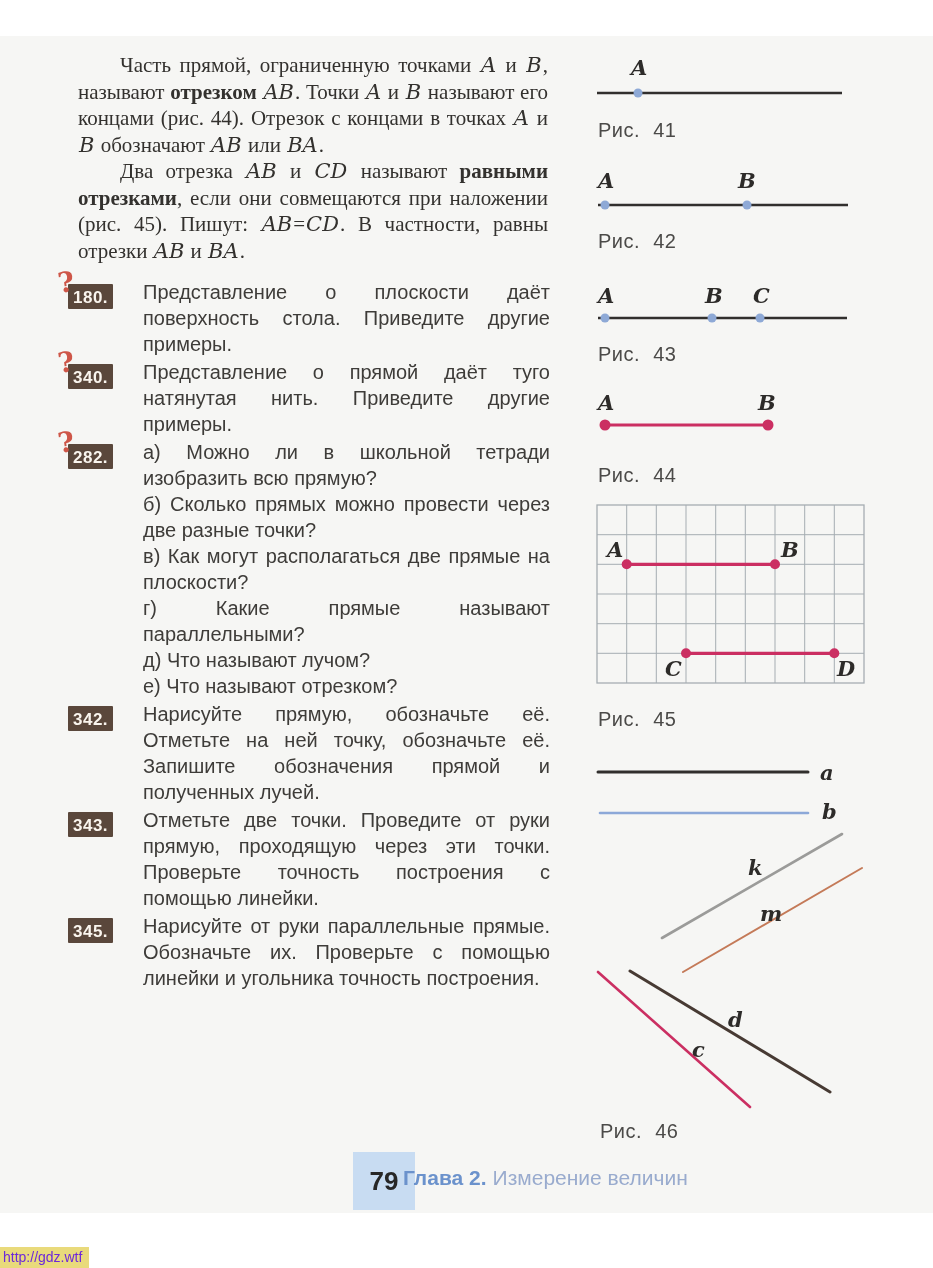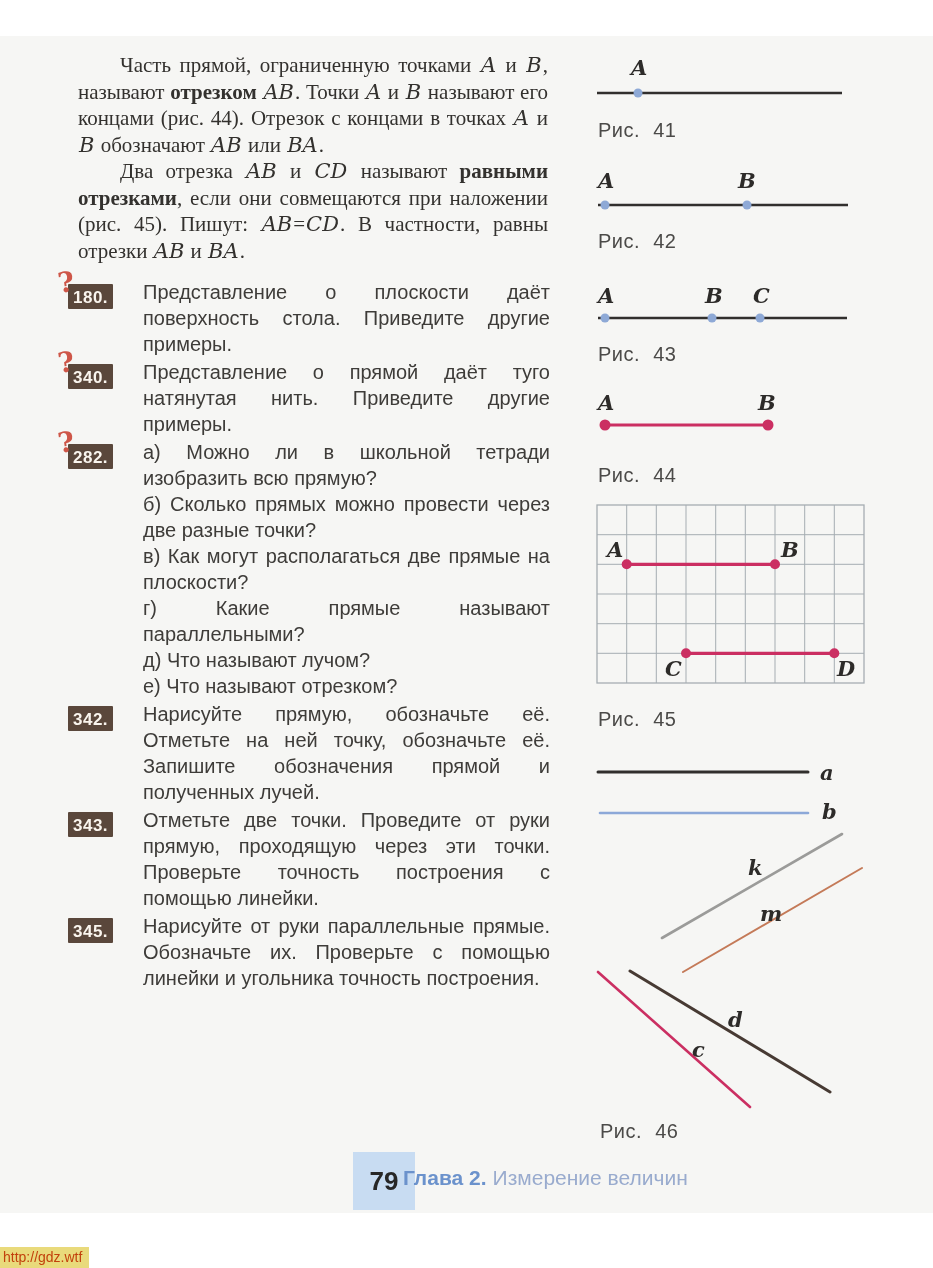--- a/index.html
+++ b/index.html
@@ -46,21 +46,21 @@
   .fill-blue{fill:var(--point_blue);} .fill-crimson{fill:var(--crimson);}
   
   .page-badge{position:absolute;left:313px;top:1152px;width:62px;height:58px;
     background:var(--footer_badge_bg);display:flex;align-items:center;
     justify-content:center;margin-left:40px;}
   .page-badge span{font:bold 26px "Liberation Sans",sans-serif;color:var(--footer_number);}
   .chapter{position:absolute;left:403px;top:1166px;font:bold 21px "Liberation Sans",sans-serif;}
   .chapter .pfx{color:var(--chapter_prefix);}
   .chapter .ttl{color:var(--chapter_title);font-weight:normal;margin-left:6px;}
   .watermark{position:absolute;left:0;top:1247px;background:var(--watermark_bg);
-    font:14px "Liberation Sans",sans-serif;color:#c2410c;padding:2px 7px 3px 3px;}
+    font:14px "Liberation Sans",sans-serif;color:#6d28d9;padding:2px 7px 3px 3px;}
 </style>
 </head>
 <body>
 
 <div class="page">
 
   <div class="left-col">
     <div class="intro">
       <p><span>Часть прямой, ограниченную точками </span><span class="rt-i">A</span><span> и </span><span class="rt-i">B</span><span>, называют </span><span class="rt-b">отрезком</span><span> </span><span class="rt-i">AB</span><span>. Точки </span><span class="rt-i">A</span><span> и </span><span class="rt-i">B</span><span> называют его концами (рис. 44). Отрезок с концами в точках </span><span class="rt-i">A</span><span> и </span><span class="rt-i">B</span><span> обозначают </span><span class="rt-i">AB</span><span> или </span><span class="rt-i">BA</span><span>.</span></p>
       <p><span>Два отрезка </span><span class="rt-i">AB</span><span> и </span><span class="rt-i">CD</span><span> называют </span><span class="rt-b">равными отрезками</span><span>, если они совмещаются при наложении (рис. 45). Пишут: </span><span class="rt-i">AB</span><span>=</span><span class="rt-i">CD</span><span>. В частности, равны отрезки </span><span class="rt-i">AB</span><span> и </span><span class="rt-i">BA</span><span>.</span></p>

